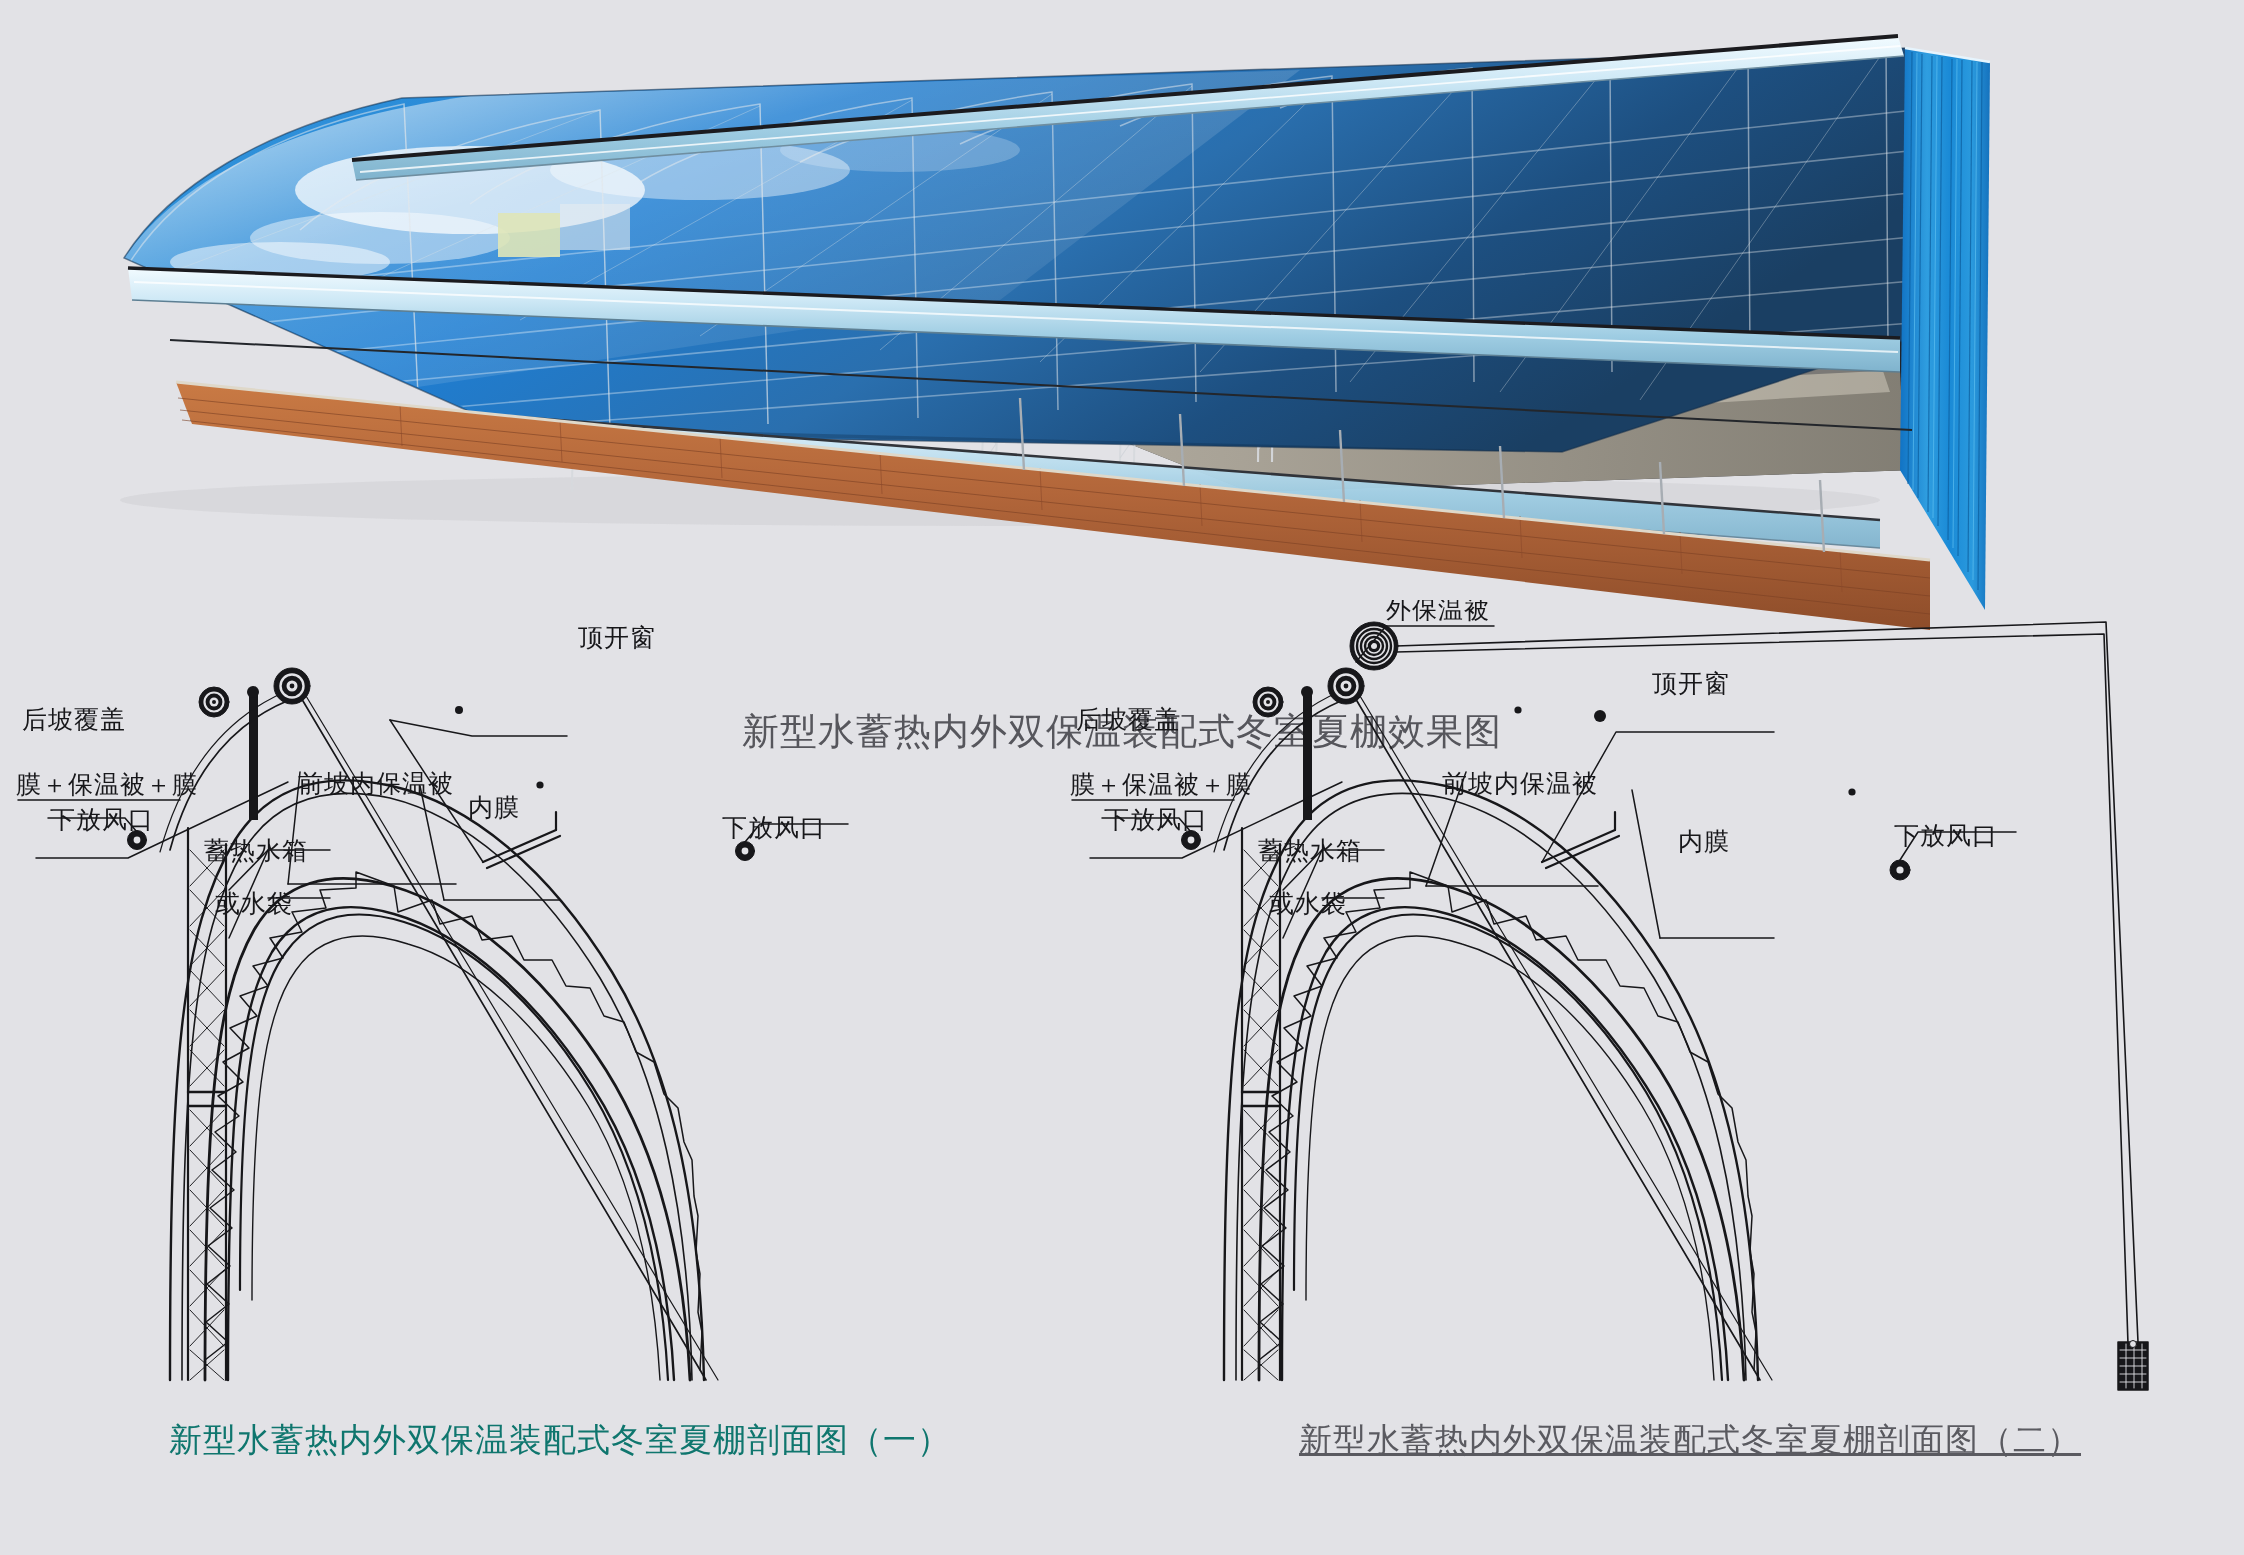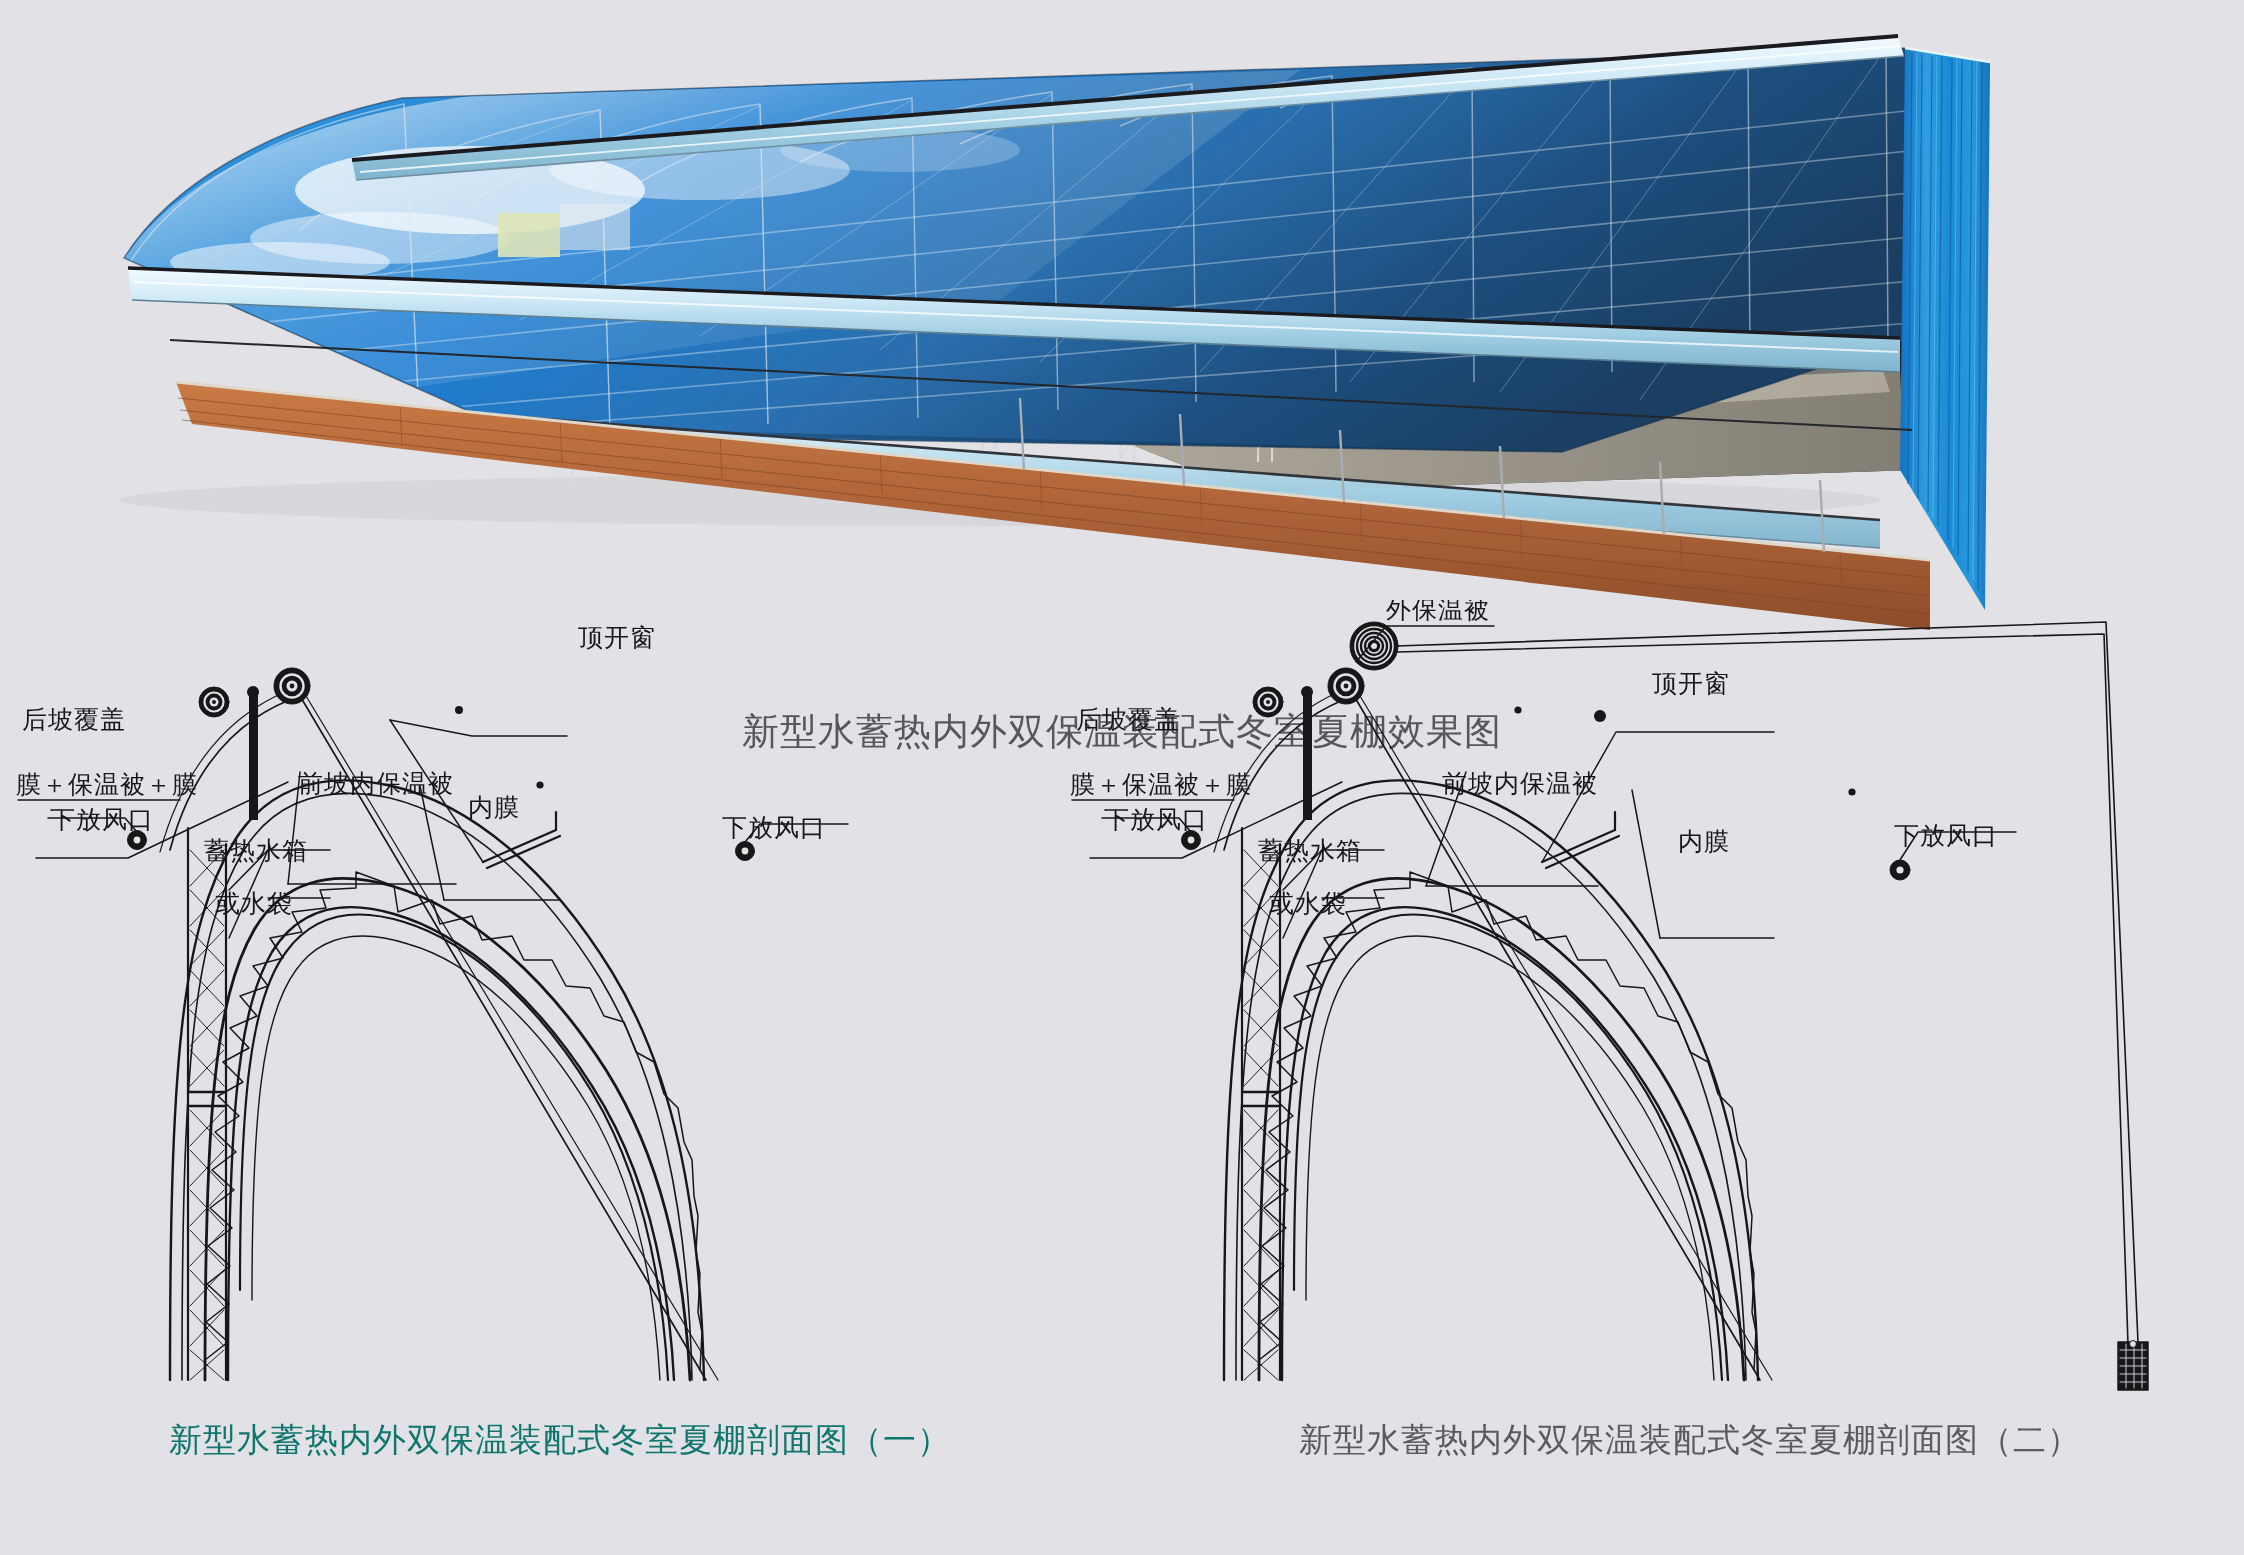--- a/index.html
+++ b/index.html
@@ -30,21 +30,21 @@
     left:0;top:707px;width:2244px;
     font-size:37px;
     color:#56565c;
   }
   #caption-left{
     left:60px;top:1418px;width:1000px;
     font-size:33px;color:#0f766e;
   }
   #caption-right{
     left:1180px;top:1418px;width:1020px;
-    font-size:33px;color:#5a5a60;
+    font-size:33px;color:#5a5a60;text-decoration:underline;
   }
 
   
   .diagram{position:absolute;top:600px;}
   #diagram-left{left:0px;}
   #diagram-right{left:1056px;}
 
   .lbl{
     font-family:"Liberation Serif","DejaVu Serif",serif;
     font-size:25px;

